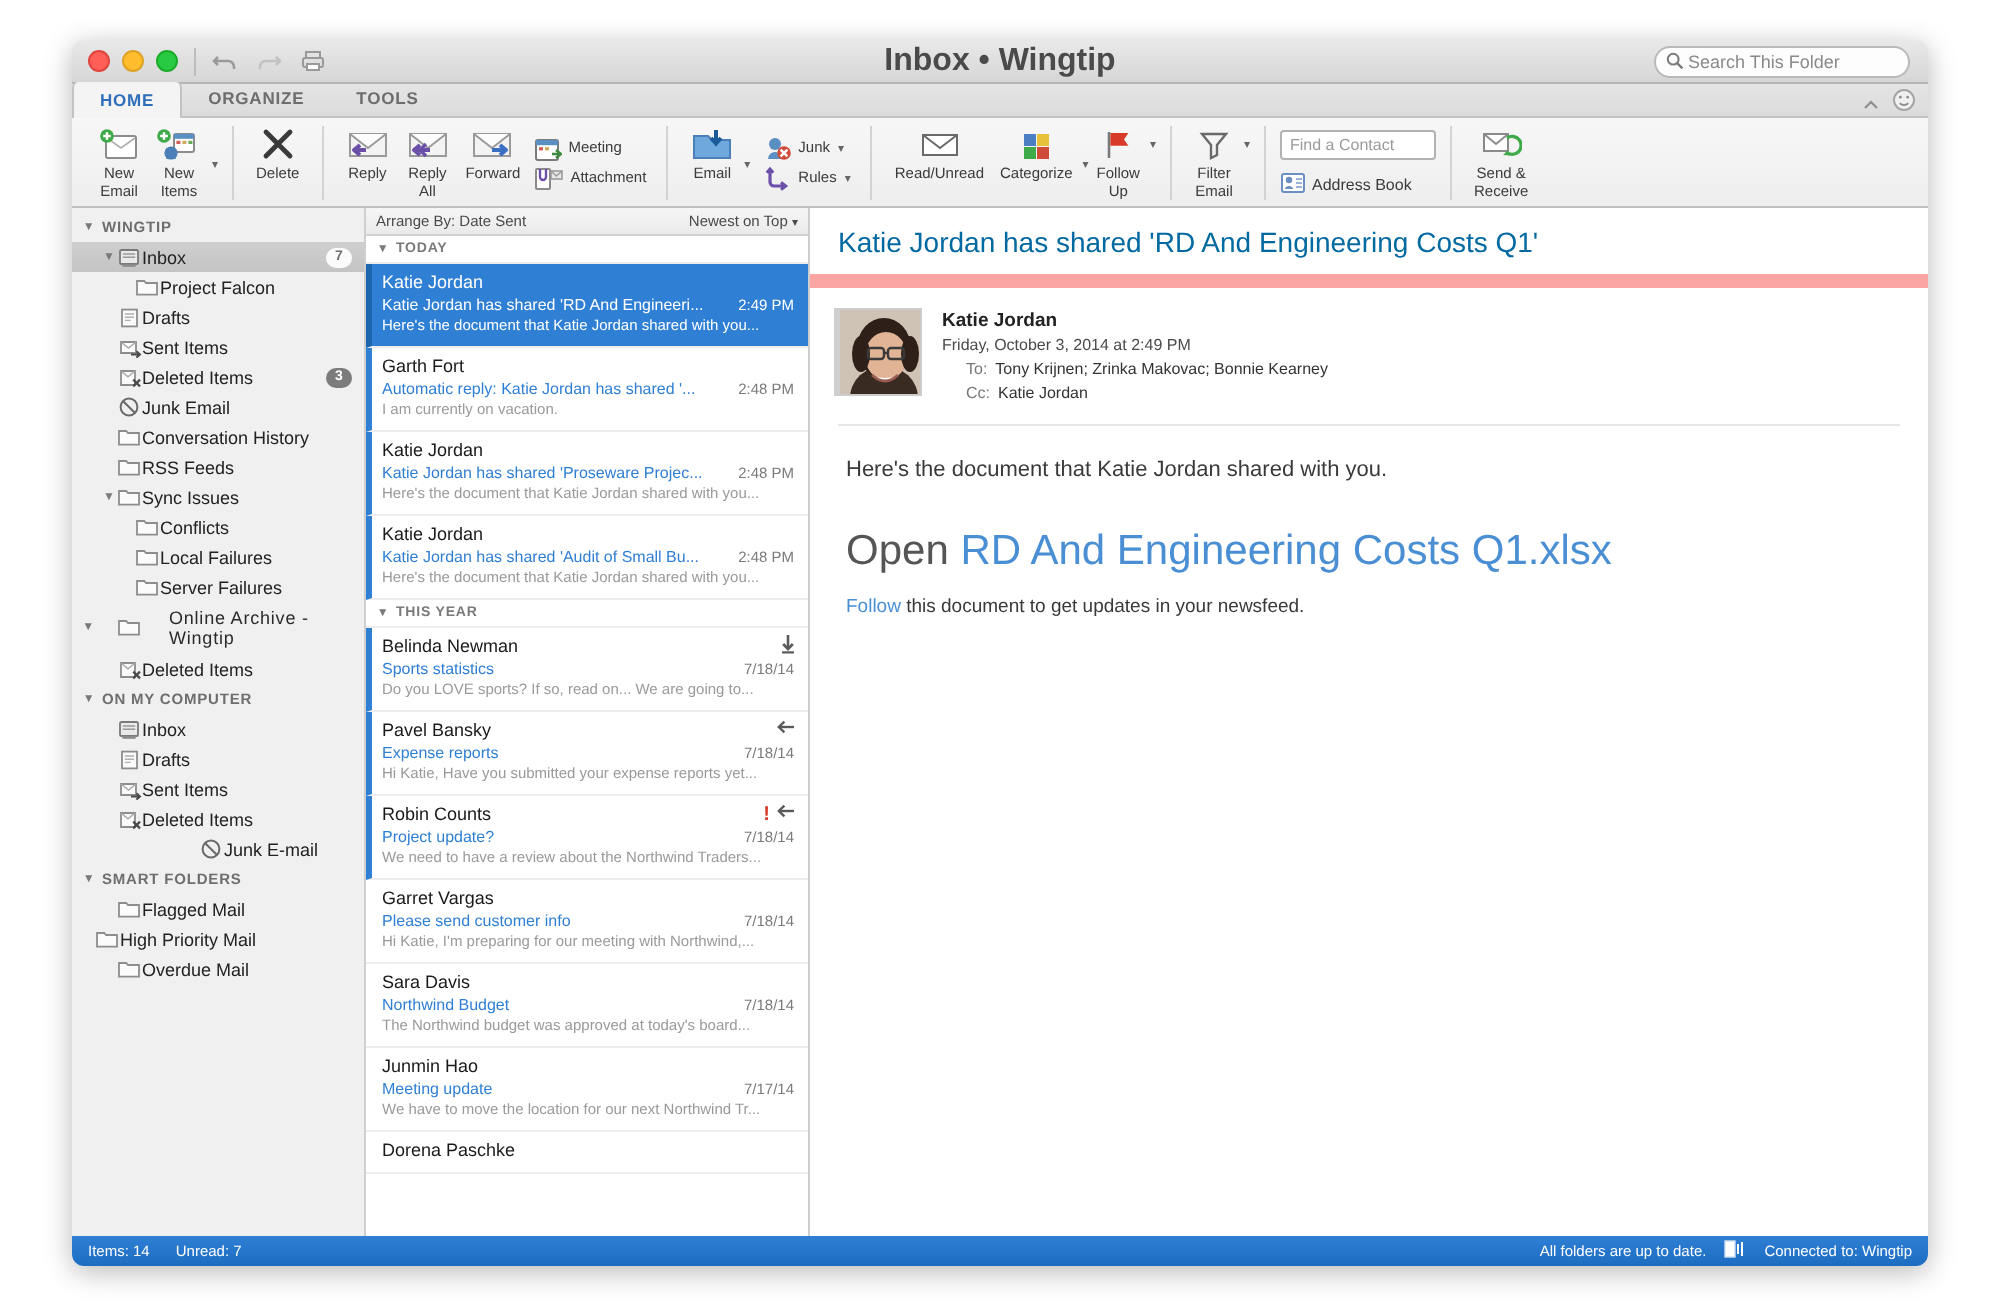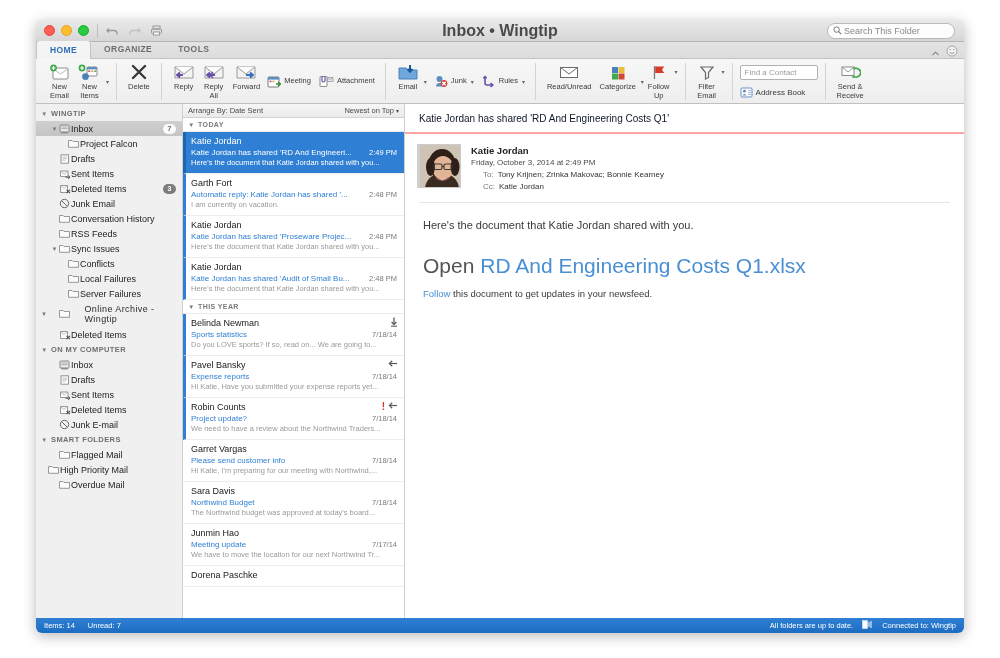--- a/index.html
+++ b/index.html
@@ -84,21 +84,21 @@
     justify-content: flex-start; padding: 2px 4px 0;
     min-width: 28px; cursor: default;
   }
   .rbtn .ico { height: 20px; display: flex; align-items: center; justify-content: center; }
   .rbtn .lbl {
     font-size: 7.5px; color: #3b3b3b; text-align: center; line-height: 8.5px;
     margin-top: 1px; white-space: pre-line;
   }
   .rbtn-h { flex-direction: row; align-items: center; gap: 3px; padding: 0 3px; }
   .rbtn-h .lbl { margin-top: 0; text-align: left; }
-  .rstack { display: flex; flex-direction: row; justify-content: center; gap: 2px; padding: 2px 0; }
+  .rstack { display: flex; flex-direction: column; justify-content: center; gap: 2px; padding: 2px 0; }
   .caret { font-size: 6px; color: #666; margin-left: 1px; }
   .find-contact {
     width: 78px; height: 15px; background: #fff;
     border: 1px solid #b2b2b2; border-radius: 2px;
     font-size: 8px; color: #9b9b9b; padding: 0 4px;
     line-height: 14px;
   }
   .addrbook { display: flex; align-items: center; gap: 3px; margin-top: 4px; }
   .addrbook .lbl { font-size: 8px; color: #3b3b3b; }
 
@@ -173,22 +173,22 @@
   .m-prev {
     font-size: 7.5px; color: #9a9a9a; line-height: 10px;
     white-space: nowrap; overflow: hidden; text-overflow: ellipsis;
   }
   .mitem.sel .m-from, .mitem.sel .m-subj, .mitem.sel .m-prev, .mitem.sel .m-date { color: #fff; }
   .m-flags { position: absolute; right: 6px; top: 3px; display: flex; gap: 3px; align-items: center; font-size: 9px; }
 
   
   .reader { flex: 1; background: #fff; overflow: hidden; position: relative; }
   .r-title {
-    font-size: 10px; color: #0f172a; padding: 9px 14px 8px;
-    border-bottom: 2px solid #fca5a5;
+    font-size: 14px; color: #0369a1; padding: 9px 14px 8px;
+    border-bottom: 7px solid #fca5a5;
   }
   .r-head { display: flex; padding: 10px 14px 0 12px; gap: 10px; }
   .avatar {
     width: 44px; height: 44px; flex: 0 0 44px;
     border: 1px solid #ccc; background: #d9cfc6; overflow: hidden;
     position: relative; border-left: 3px solid #cfcfcf;
   }
   .r-meta { padding-top: 1px; }
   .r-sender { font-size: 9.5px; font-weight: bold; color: #222; line-height: 12px; }
   .r-date { font-size: 8px; color: #4a4a4a; line-height: 12px; }
@@ -710,21 +710,21 @@
           <span class="twisty"></span>
           <span class="ficon">
             <svg width="12" height="10" viewBox="0 0 12 10">
               <path d="M1.5 1.5 h7 v7 h-7 z" fill="#fafafa" stroke="#8d8d8d" stroke-width="0.9"></path>
               <path d="M1.5 1.5 L5 4.4 L8.5 1.5" stroke="#a8a8a8" stroke-width="0.7" fill="none"></path>
               <path d="M7.6 5.8 L11 9.2 M11 5.8 L7.6 9.2" stroke="#4a4a4a" stroke-width="1.1"></path>
             </svg>
           </span>
           <span class="fname">Deleted Items</span>
         </div>
-        <div class="frow" style="padding-left: 15px;">
+        <div class="frow" style="padding-left: 15px; margin-left: 41px;">
           <span class="twisty"></span>
           <span class="ficon">
             <svg width="11" height="11" viewBox="0 0 11 11">
               <circle cx="5.5" cy="5.5" r="4.2" fill="none" stroke="#6a6a6a" stroke-width="1"></circle>
               <path d="M2.6 2.6 L8.4 8.4" stroke="#6a6a6a" stroke-width="1"></path>
             </svg>
           </span>
           <span class="fname">Junk E-mail</span>
         </div>
         <div class="grp-hdr">

